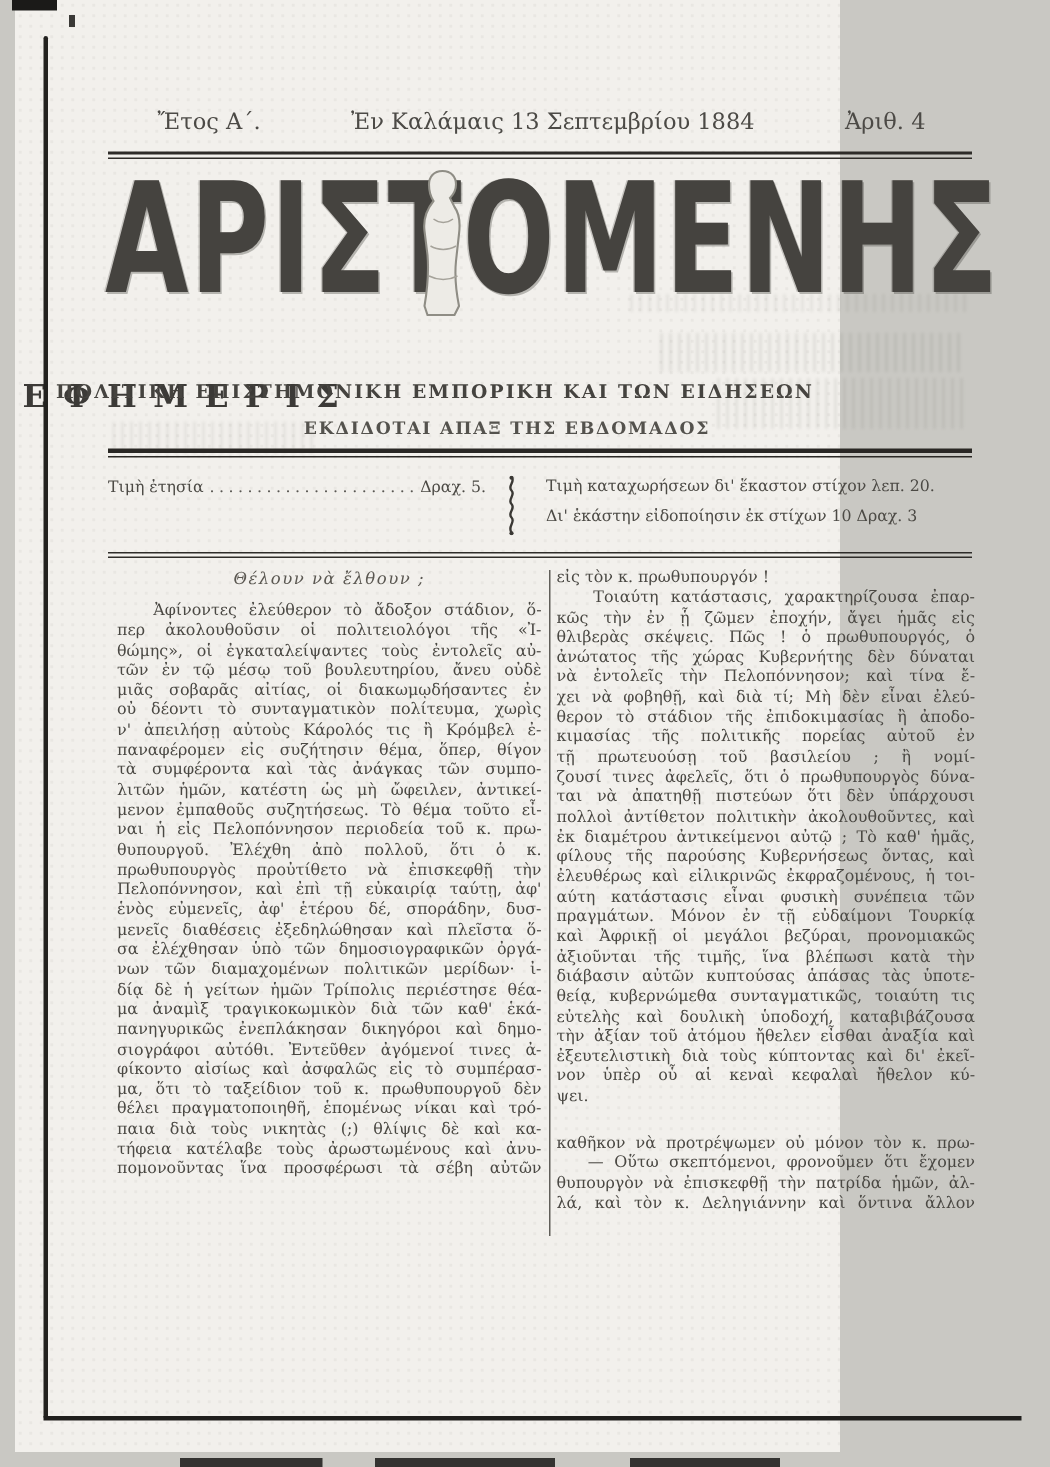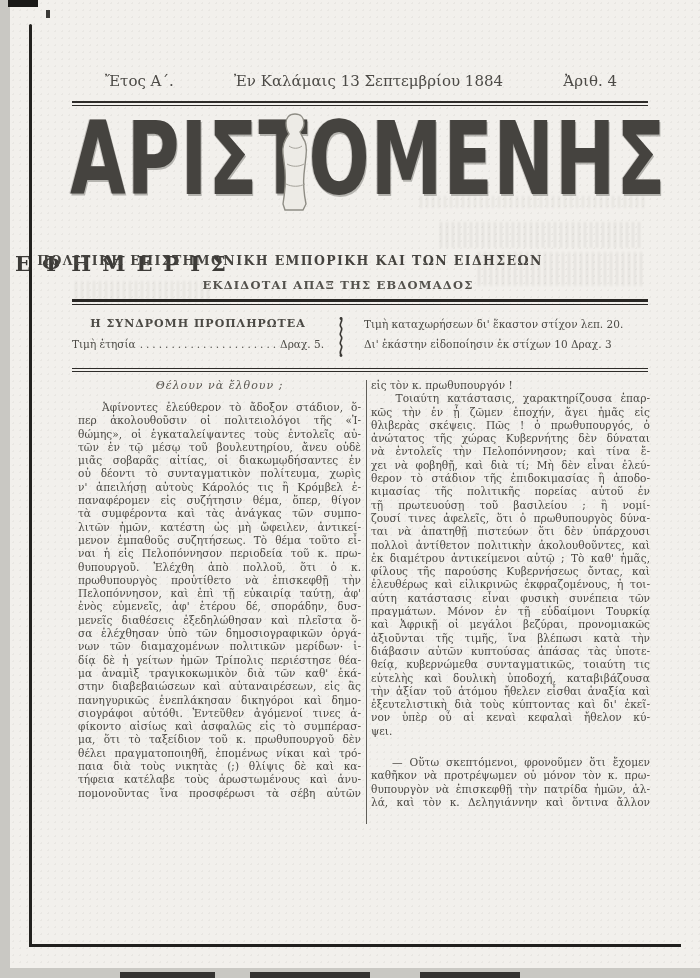--- a/index.html
+++ b/index.html
@@ -3,21 +3,21 @@
 <meta charset="utf-8">
 <style>
   html,body{margin:0;padding:0;}
   body{
     width:700px;height:978px;position:relative;overflow:hidden;
     background:#c9c8c3;
     font-family:"DejaVu Serif", serif;
     -webkit-font-smoothing:antialiased;
   }
   .paper{
-    position:absolute;left:10px;top:0;width:690px;height:968px;
+    position:absolute;left:10px;top:0;width:550px;height:968px;
     background:#f2f0ec;
     background-image:radial-gradient(rgba(60,58,52,.05) 1px, transparent 1px);
     background-size:7px 7px;
   }
   
   .edge-v{position:absolute;left:29px;top:24px;width:3px;height:922px;background:#23221f;border-radius:2px;}
   .edge-h{position:absolute;left:29px;top:944px;width:652px;height:3px;background:#201f1d;}
   .edge-mark-tl{position:absolute;left:8px;top:0;width:30px;height:7px;background:#1b1a18;}
   .edge-tick{position:absolute;left:46px;top:10px;width:4px;height:8px;background:#3a3936;}
   .edge-bseg{position:absolute;height:6px;bottom:0;background:#343331;}
@@ -112,21 +112,20 @@
 
   <div class="smudge" style="left:410px;top:196px;width:225px;height:12px;opacity:.28;"></div>
   <div class="smudge" style="left:430px;top:222px;width:200px;height:26px;opacity:.33;"></div>
   <div class="smudge" style="left:468px;top:252px;width:168px;height:34px;opacity:.3;"></div>
   <div class="smudge" style="left:65px;top:281px;width:135px;height:22px;opacity:.28;"></div>
 
   <div class="rule-dbl r2"></div>
 
   <div class="subs">
     <div class="subs-left">
-      <div class="subs-left-title">Η ΣΥΝΔΡΟΜΗ ΠΡΟΠΛΗΡΩΤΕΑ</div>
       <div class="subs-left-line">
         <span>Τιμὴ ἐτησία</span>
         <span class="subs-dots">....................................</span>
         <span>Δραχ. 5.</span>
       </div>
     </div>
     <div class="subs-orn">
       <svg width="8" height="40" viewBox="0 0 8 40">
         <path d="M4 1 C7 4 1 7 4 10 C7 13 1 16 4 19 C7 22 1 25 4 28 C7 31 1 34 4 38" fill="none" stroke="#3a3834" stroke-width="1.6"></path>
         <circle cx="4" cy="1.5" r="1.4" fill="#3a3834"></circle>
@@ -159,21 +158,20 @@
           <div class="tl">ναι ἡ εἰς Πελοπόννησον περιοδεία τοῦ κ. πρω-</div>
           <div class="tl">θυπουργοῦ. Ἐλέχθη ἀπὸ πολλοῦ, ὅτι ὁ κ.</div>
           <div class="tl">πρωθυπουργὸς προὐτίθετο νὰ ἐπισκεφθῇ τὴν</div>
           <div class="tl">Πελοπόννησον, καὶ ἐπὶ τῇ εὐκαιρίᾳ ταύτῃ, ἀφ'</div>
           <div class="tl">ἑνὸς εὐμενεῖς, ἀφ' ἑτέρου δέ, σποράδην, δυσ-</div>
           <div class="tl">μενεῖς διαθέσεις ἐξεδηλώθησαν καὶ πλεῖστα ὅ-</div>
           <div class="tl">σα ἐλέχθησαν ὑπὸ τῶν δημοσιογραφικῶν ὀργά-</div>
           <div class="tl">νων τῶν διαμαχομένων πολιτικῶν μερίδων· ἰ-</div>
           <div class="tl">δίᾳ δὲ ἡ γείτων ἡμῶν Τρίπολις περιέστησε θέα-</div>
           <div class="tl">μα ἀναμὶξ τραγικοκωμικὸν διὰ τῶν καθ' ἑκά-</div>
-          <div class="tl">στην διαβεβαιώσεων καὶ αὐταναιρέσεων, εἰς ἃς</div>
           <div class="tl">πανηγυρικῶς ἐνεπλάκησαν δικηγόροι καὶ δημο-</div>
           <div class="tl">σιογράφοι αὐτόθι. Ἐντεῦθεν ἀγόμενοί τινες ἀ-</div>
           <div class="tl">φίκοντο αἰσίως καὶ ἀσφαλῶς εἰς τὸ συμπέρασ-</div>
           <div class="tl">μα, ὅτι τὸ ταξείδιον τοῦ κ. πρωθυπουργοῦ δὲν</div>
           <div class="tl">θέλει πραγματοποιηθῆ, ἑπομένως νίκαι καὶ τρό-</div>
           <div class="tl">παια διὰ τοὺς νικητὰς (;) θλίψις δὲ καὶ κα-</div>
           <div class="tl">τήφεια κατέλαβε τοὺς ἀρωστωμένους καὶ ἀνυ-</div>
           <div class="tl">πομονοῦντας ἵνα προσφέρωσι τὰ σέβη αὐτῶν</div>
         </div>
     </div>
@@ -200,22 +198,22 @@
         <div class="tl">καὶ Ἀφρικῇ οἱ μεγάλοι βεζύραι, προνομιακῶς</div>
         <div class="tl">ἀξιοῦνται τῆς τιμῆς, ἵνα βλέπωσι κατὰ τὴν</div>
         <div class="tl">διάβασιν αὐτῶν κυπτούσας ἁπάσας τὰς ὑποτε-</div>
         <div class="tl">θείᾳ, κυβερνώμεθα συνταγματικῶς, τοιαύτη τις</div>
         <div class="tl">εὐτελὴς καὶ δουλικὴ ὑποδοχή, καταβιβάζουσα</div>
         <div class="tl">τὴν ἀξίαν τοῦ ἀτόμου ἤθελεν εἶσθαι ἀναξία καὶ</div>
         <div class="tl">ἐξευτελιστικὴ διὰ τοὺς κύπτοντας καὶ δι' ἐκεῖ-</div>
         <div class="tl">νον ὑπὲρ οὗ αἱ κεναὶ κεφαλαὶ ἤθελον κύ-</div>
         <div class="tl short">ψει.</div>
         <div class="tl gap"></div>
+        <div class="tl">καθῆκον νὰ προτρέψωμεν οὐ μόνον τὸν κ. πρω-</div>
         <div class="tl">   — Οὕτω σκεπτόμενοι, φρονοῦμεν ὅτι ἔχομεν</div>
-        <div class="tl">καθῆκον νὰ προτρέψωμεν οὐ μόνον τὸν κ. πρω-</div>
         <div class="tl">θυπουργὸν νὰ ἐπισκεφθῇ τὴν πατρίδα ἡμῶν, ἀλ-</div>
         <div class="tl">λά, καὶ τὸν κ. Δεληγιάννην καὶ ὅντινα ἄλλον</div>
       </div>
   </div>
 
 </div>
 
 <div class="edge-mark-tl"></div>
 <div class="edge-tick"></div>
 <div class="edge-v"></div>

